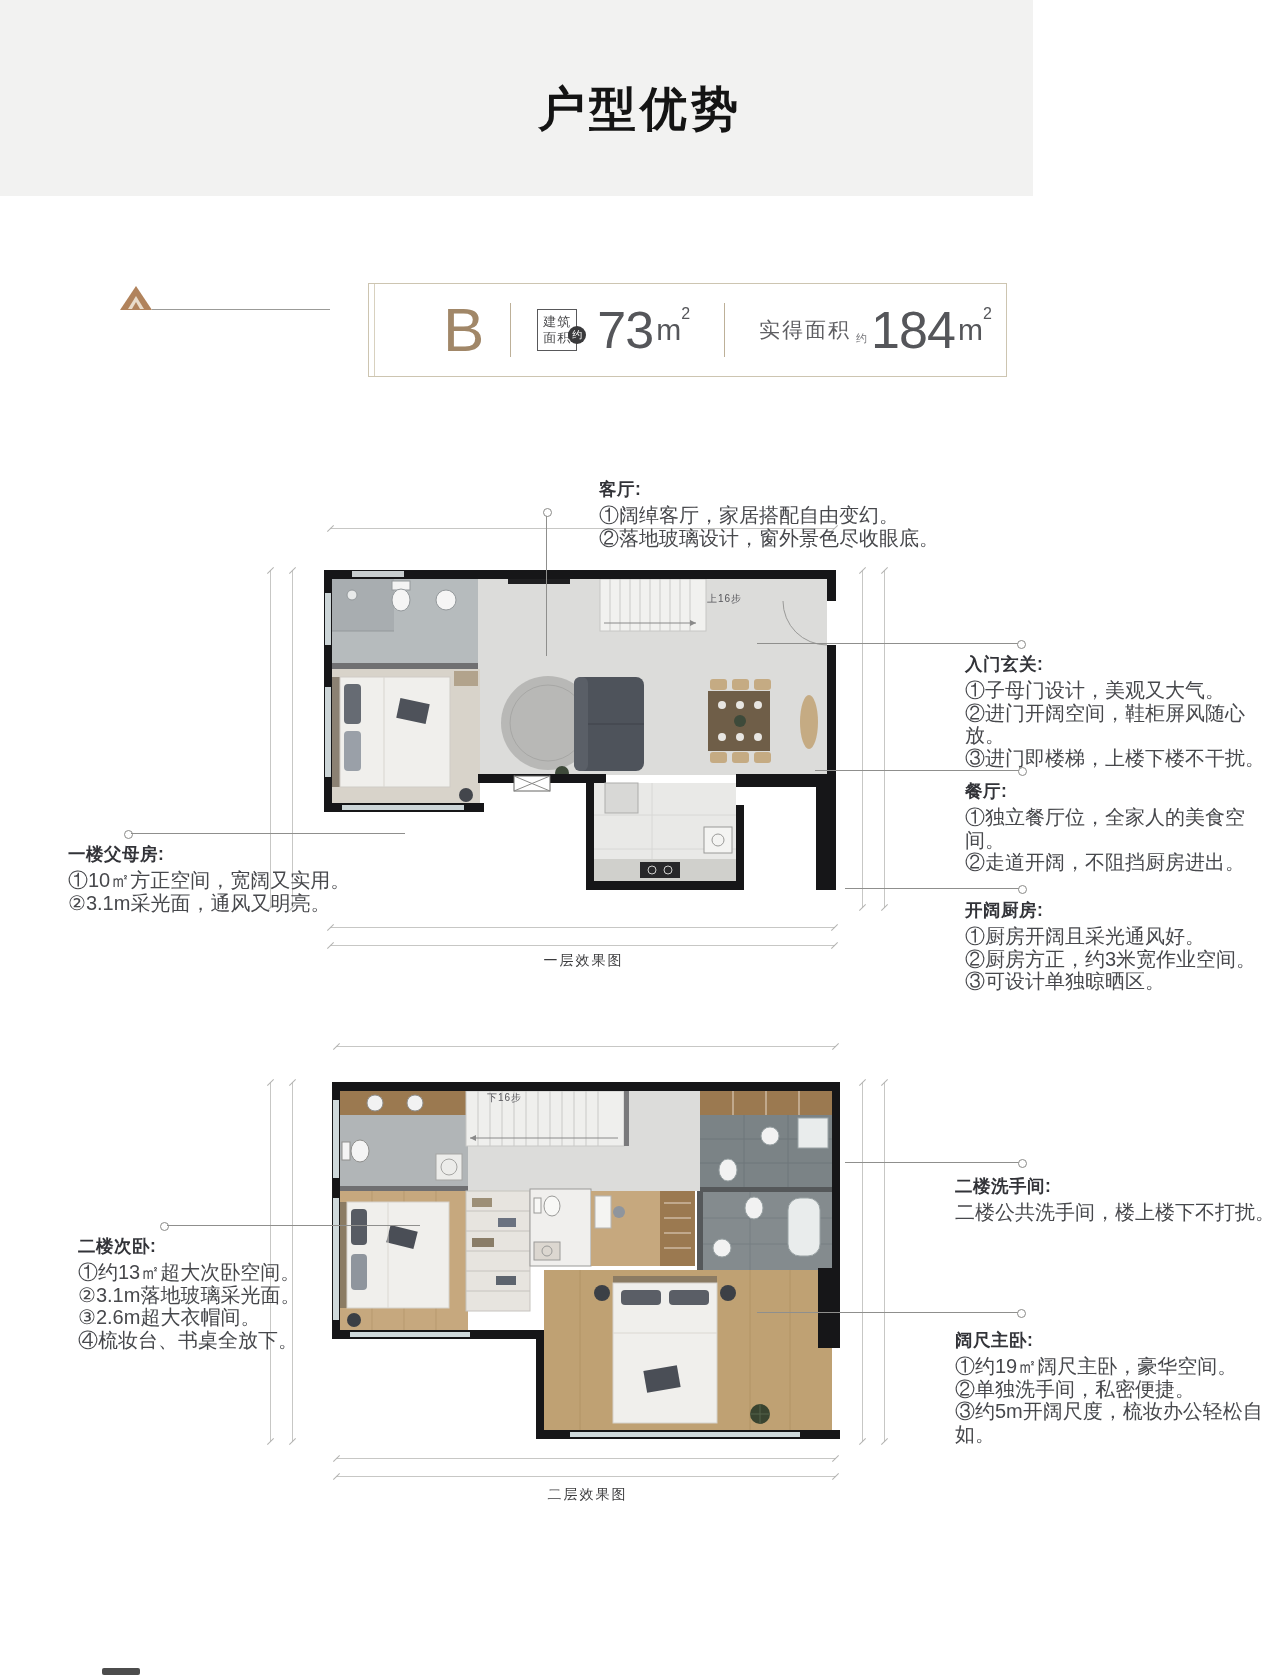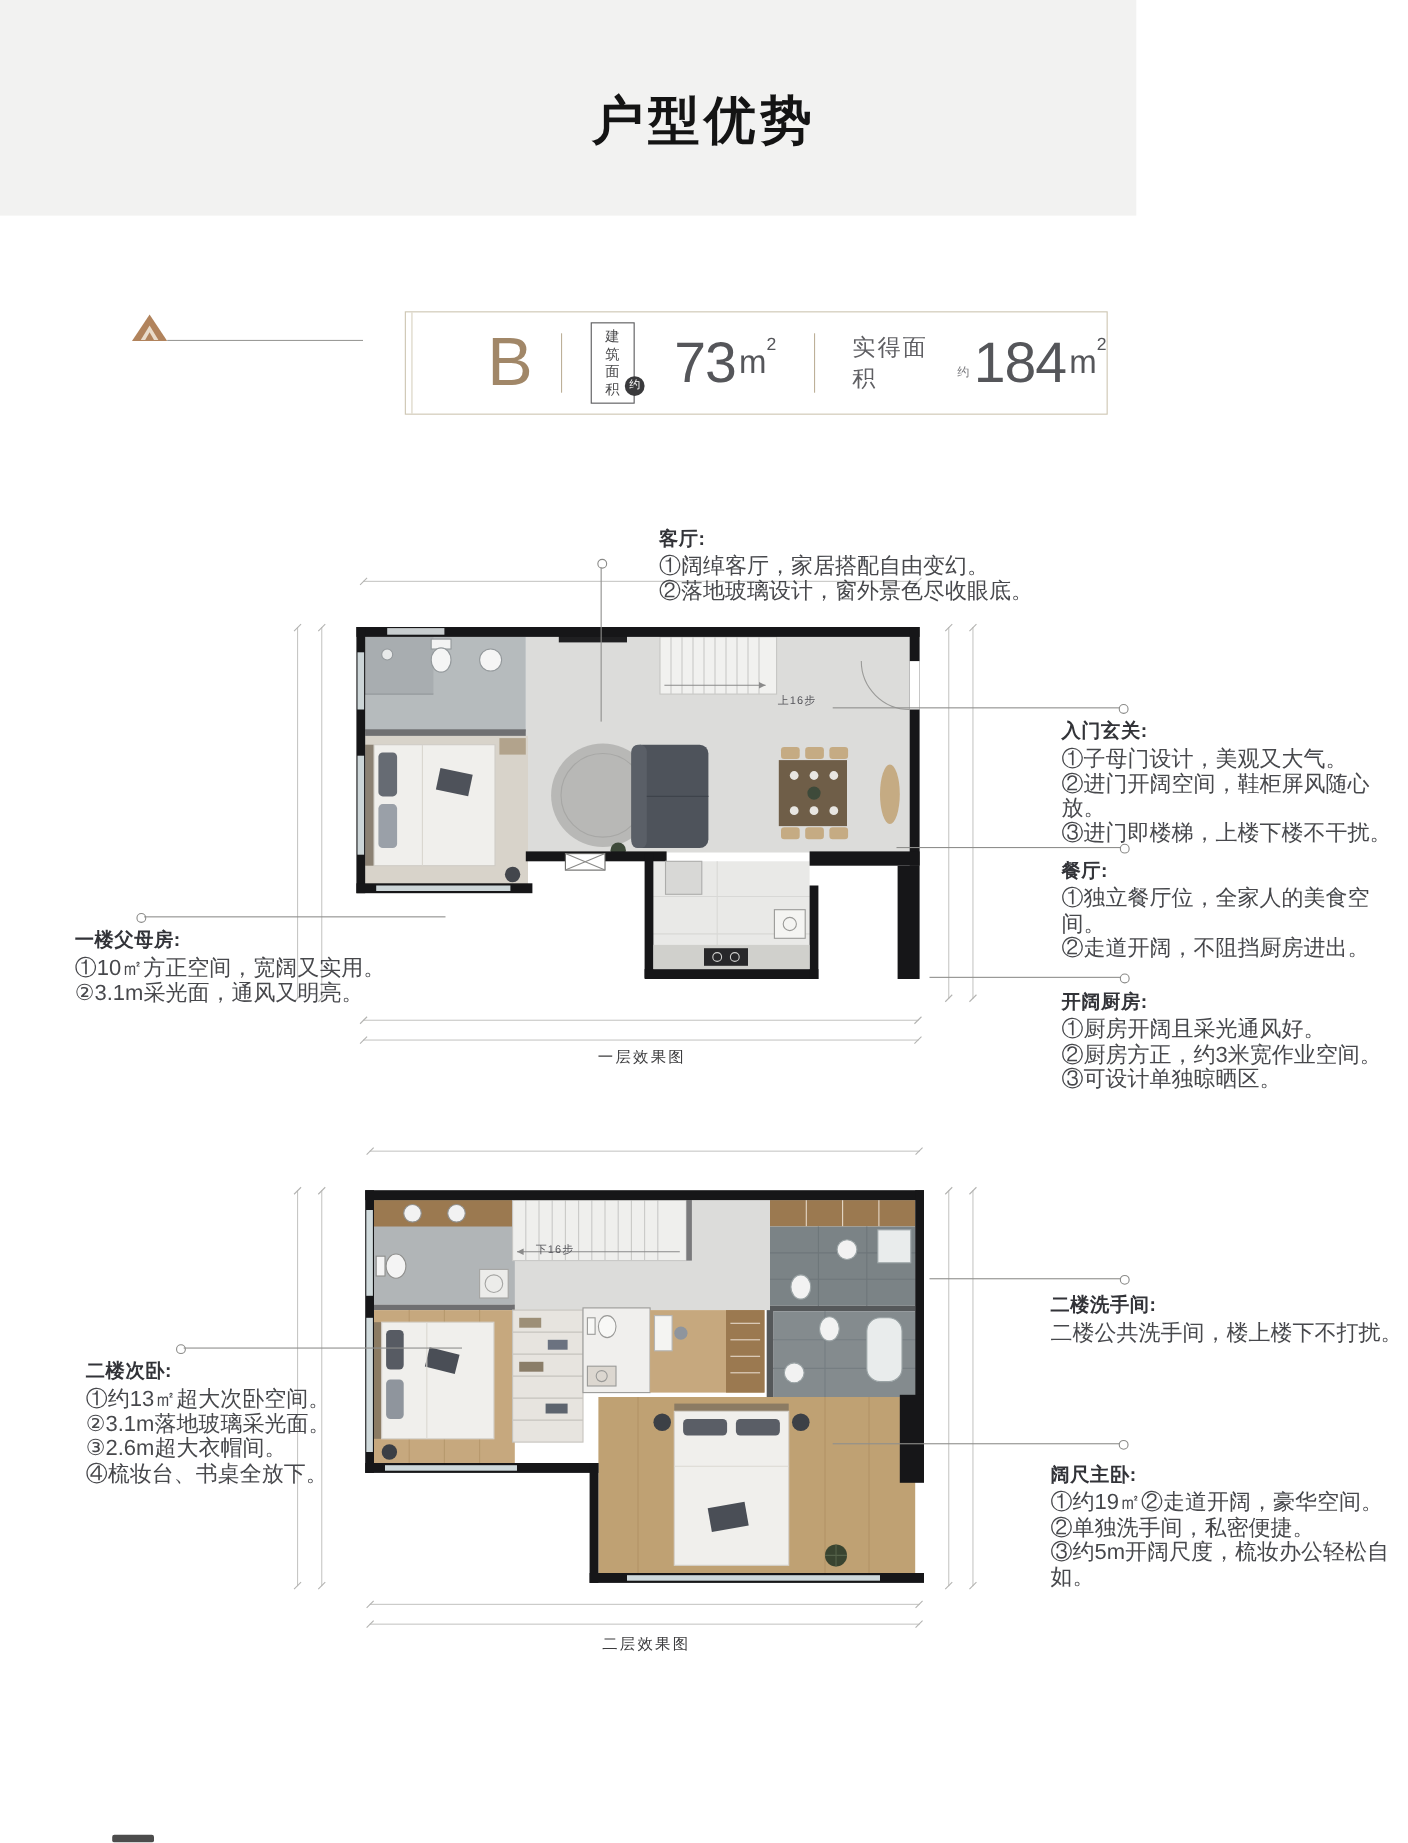--- a/index.html
+++ b/index.html
@@ -28,29 +28,29 @@
          border:1px solid #cdc5b1;background:#fff;}
   .badge::before{content:"";position:absolute;left:5px;top:0;bottom:0;width:1px;background:#d8d1bf;}
   .badge-inner{display:flex;align-items:center;height:100%;padding-left:74px;}
   .badge-letter{font-size:62px;color:#a0real;} 
   .badge-letter{font-size:62px;color:#a18768;line-height:0.9;font-weight:400;}
   .badge-sep{width:1px;height:54px;background:#bdb098;margin:0 26px;}
   .area-box{border:1px solid #58585a;padding:4px 5px;font-size:13px;line-height:16px;
             color:#4b4b4d;text-align:center;position:relative;letter-spacing:1px;}
   .approx-circle{position:absolute;right:-10px;bottom:6px;width:18px;height:18px;border-radius:50%;
                  background:#3a3a3c;color:#fff;font-size:10px;line-height:18px;text-align:center;letter-spacing:0;}
-  .area-num{font-size:52px;color:#55565a;margin-left:36px;letter-spacing:-1px;}
+  .area-num{font-size:52px;color:#55565a;margin-left:20px;letter-spacing:-1px;}
   .area-unit{font-size:30px;color:#55565a;margin-left:3px;}
   .area-sup{font-size:16px;color:#55565a;position:relative;top:-16px;}
   .actual-label{font-size:21px;color:#5f5f63;letter-spacing:2px;}
   .actual-approx{font-size:11px;color:#77777b;margin:0 2px 0 5px;position:relative;top:8px;}
 
   
   .plan{position:absolute;}
-  .stairs-label{position:absolute;font-size:10px;color:#55555a;letter-spacing:1px;margin-top:38px;}
+  .stairs-label{position:absolute;font-size:10px;color:#55555a;letter-spacing:1px;}
   .caption{position:absolute;text-align:center;font-size:14px;color:#3c3c3e;letter-spacing:2px;}
 
   
   .anno{position:absolute;}
   .anno-title{font-weight:700;font-size:17.5px;color:#323338;margin-bottom:3px;letter-spacing:0.5px;}
   .anno-line{font-size:20px;color:#47484c;line-height:22.5px;}
   .lead{position:absolute;background:#8f8f8d;}
   .lead-h{height:1px;}
   .lead-v{width:1px;}
   .dot{position:absolute;width:7px;height:7px;border:1px solid #8a8a88;border-radius:50%;background:#fff;}
@@ -438,19 +438,19 @@
   <div class="dot" style="left:1018px;top:1159px;"></div>
   <div class="anno" style="left:955px;top:1174px;">
     <div class="anno-title">二楼洗手间:</div>
     <div class="anno-line">二楼公共洗手间，楼上楼下不打扰。</div>
   </div>
 
   <div class="lead lead-h" style="left:757px;top:1312px;width:262px;"></div>
   <div class="dot" style="left:1017px;top:1309px;"></div>
   <div class="anno" style="left:955px;top:1328px;">
     <div class="anno-title">阔尺主卧:</div>
-    <div class="anno-line">①约19㎡②走道开阔，豪华空间。</div>
+    <div class="anno-line">①约19㎡阔尺主卧，豪华空间。</div>
     <div class="anno-line">②单独洗手间，私密便捷。</div>
     <div class="anno-line">③约5m开阔尺度，梳妆办公轻松自如。</div>
   </div>
 
   <div class="artifact"></div>
 </div>
 
 </body></html>

